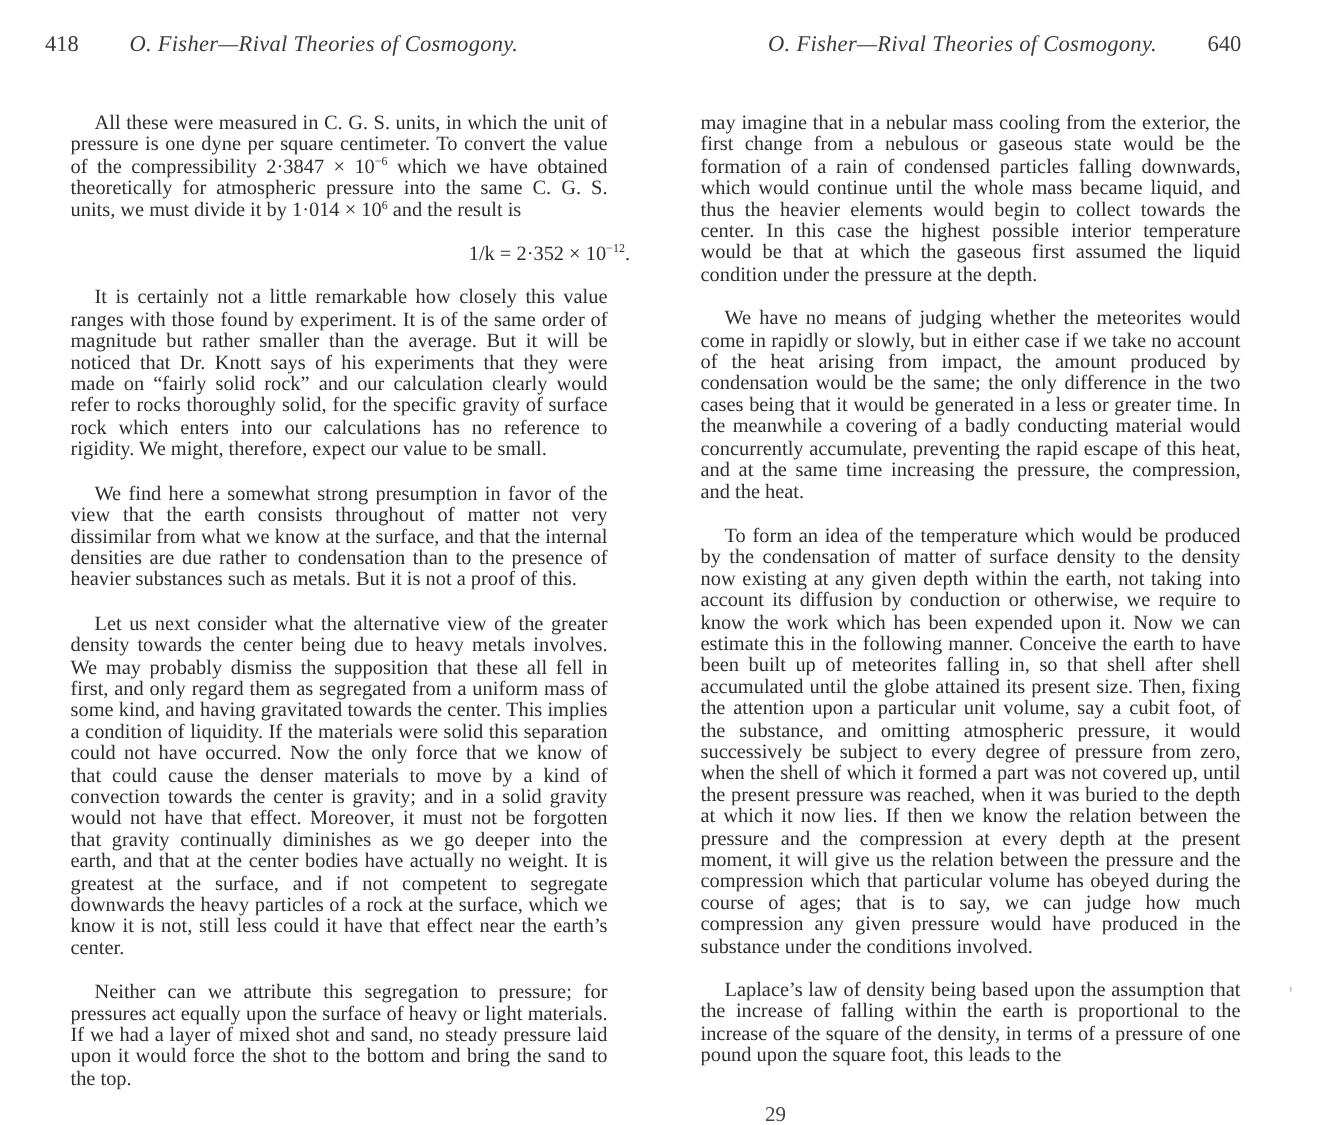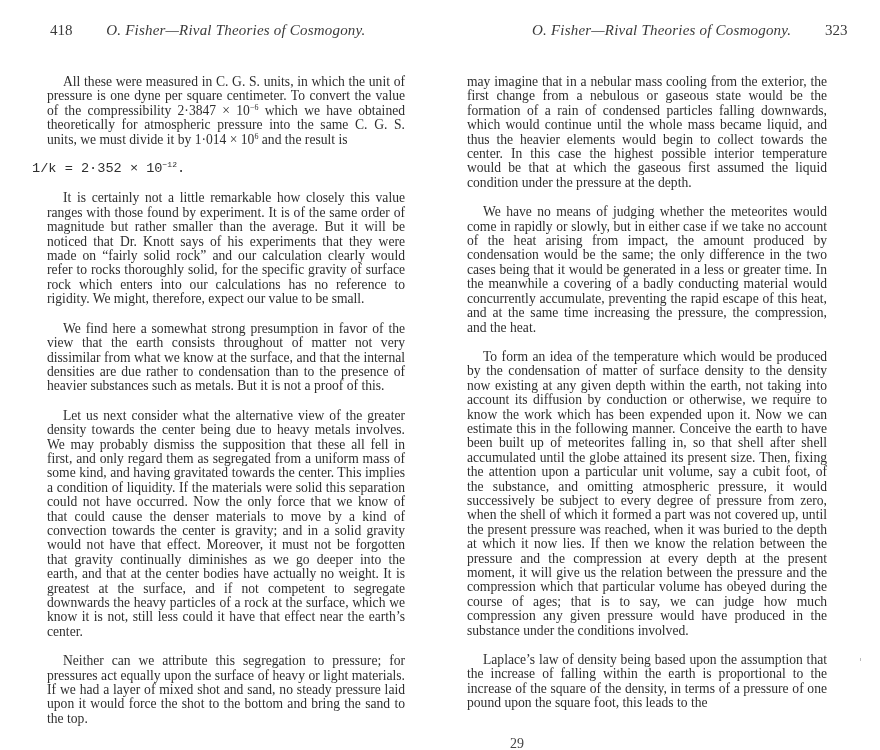--- a/index.html
+++ b/index.html
@@ -9,38 +9,37 @@
     color: #2a2a2a;
   }
   .page {
     position: absolute; top: 0; height: 750px;
   }
   .page-left { left: 0; width: 440px; }
   .page-right { left: 440px; width: 440px; }
   .running-head {
     position: absolute; top: 22px; font-size: 15px; white-space: nowrap;
     color: #3a3a3a;
-    margin-left: 20px;
   }
   .page-left .running-head { left: 30px; }
   .page-right .running-head { left: 72px; }
   .page-num { display: inline-block; }
   .page-left .page-num { margin-right: 30px; }
   .page-right .page-num { margin-left: 30px; }
   .head-title { font-style: italic; letter-spacing: 0.2px; }
   .text {
     position: absolute; font-size: 13.6px; line-height: 14.4px;
     text-align: justify; color: #2e2e2e;
   }
   .page-left .text { left: 32px; top: 60px; width: 388px; }
   .page-right .text { left: 453px; top: 60px; width: 390px; }
   .page-right .text { left: 12px; }
   .para { margin: 15px; text-indent: 16px; }
   .para.cont { text-indent: 0; }
-  .formula { text-align: left; margin: 3px 0 4px 0; text-indent: 0; font-family: Liberation Mono, monospace; }
+  .formula { text-align: right; margin: 3px 0 4px 0; text-indent: 0; }
   sup { font-size: 8px; line-height: 0; vertical-align: 5px; }
   .footer {
     position: absolute; left: 15px; top: 722px; font-size: 10.5px;
     font-variant: small-caps; white-space: nowrap; color: #333;
     letter-spacing: 0.2px;
   }
   .signature {
     position: absolute; left: 70px; top: 736px; font-size: 14px; color: #444;
   }
   .speck { position: absolute; width: 1px; height: 3px; background: #bbb; }
@@ -59,21 +58,21 @@
     <p class="para">It is certainly not a little remarkable how closely this value ranges with those found by experiment. It is of the same order of magnitude but rather smaller than the average. But it will be noticed that Dr. Knott says of his experiments that they were made on “fairly solid rock” and our calculation clearly would refer to rocks thoroughly solid, for the specific gravity of surface rock which enters into our calculations has no reference to rigidity. We might, therefore, expect our value to be small.</p>
     <p class="para">We find here a somewhat strong presumption in favor of the view that the earth consists throughout of matter not very dissimilar from what we know at the surface, and that the internal densities are due rather to condensation than to the presence of heavier substances such as metals. But it is not a proof of this.</p>
     <p class="para">Let us next consider what the alternative view of the greater density towards the center being due to heavy metals involves. We may probably dismiss the supposition that these all fell in first, and only regard them as segregated from a uniform mass of some kind, and having gravitated towards the center. This implies a condition of liquidity. If the materials were solid this separation could not have occurred. Now the only force that we know of that could cause the denser materials to move by a kind of convection towards the center is gravity; and in a solid gravity would not have that effect. Moreover, it must not be forgotten that gravity continually diminishes as we go deeper into the earth, and that at the center bodies have actually no weight. It is greatest at the surface, and if not competent to segregate downwards the heavy particles of a rock at the surface, which we know it is not, still less could it have that effect near the earth’s center.</p>
     <p class="para">Neither can we attribute this segregation to pressure; for pressures act equally upon the surface of heavy or light materials. If we had a layer of mixed shot and sand, no steady pressure laid upon it would force the shot to the bottom and bring the sand to the top.</p>
   </div>
 </div>
 
 <div class="page page-right">
   <div class="running-head">
     <span class="head-title">O. Fisher—Rival Theories of Cosmogony.</span>
-    <span class="page-num">323</span>
+    <span class="page-num">640</span>
   </div>
   <div class="text">
     <p class="para cont">may imagine that in a nebular mass cooling from the exterior, the first change from a nebulous or gaseous state would be the formation of a rain of condensed particles falling downwards, which would continue until the whole mass became liquid, and thus the heavier elements would begin to collect towards the center. In this case the highest possible interior temperature would be that at which the gaseous first assumed the liquid condition under the pressure at the depth.</p>
     <p class="para">We have no means of judging whether the meteorites would come in rapidly or slowly, but in either case if we take no account of the heat arising from impact, the amount produced by condensation would be the same; the only difference in the two cases being that it would be generated in a less or greater time. In the meanwhile a covering of a badly conducting material would concurrently accumulate, preventing the rapid escape of this heat, and at the same time increasing the pressure, the compression, and the heat.</p>
     <p class="para">To form an idea of the temperature which would be produced by the condensation of matter of surface density to the density now existing at any given depth within the earth, not taking into account its diffusion by conduction or otherwise, we require to know the work which has been expended upon it. Now we can estimate this in the following manner. Conceive the earth to have been built up of meteorites falling in, so that shell after shell accumulated until the globe attained its present size. Then, fixing the attention upon a particular unit volume, say a cubit foot, of the substance, and omitting atmospheric pressure, it would successively be subject to every degree of pressure from zero, when the shell of which it formed a part was not covered up, until the present pressure was reached, when it was buried to the depth at which it now lies. If then we know the relation between the pressure and the compression at every depth at the present moment, it will give us the relation between the pressure and the compression which that particular volume has obeyed during the course of ages; that is to say, we can judge how much compression any given pressure would have produced in the substance under the conditions involved.</p>
     <p class="para">Laplace’s law of density being based upon the assumption that the increase of falling within the earth is proportional to the increase of the square of the density, in terms of a pressure of one pound upon the square foot, this leads to the</p>
   </div>
   <div class="signature">29</div>
   <div class="speck" style="left:420px; top:658px;"></div>
 </div>

